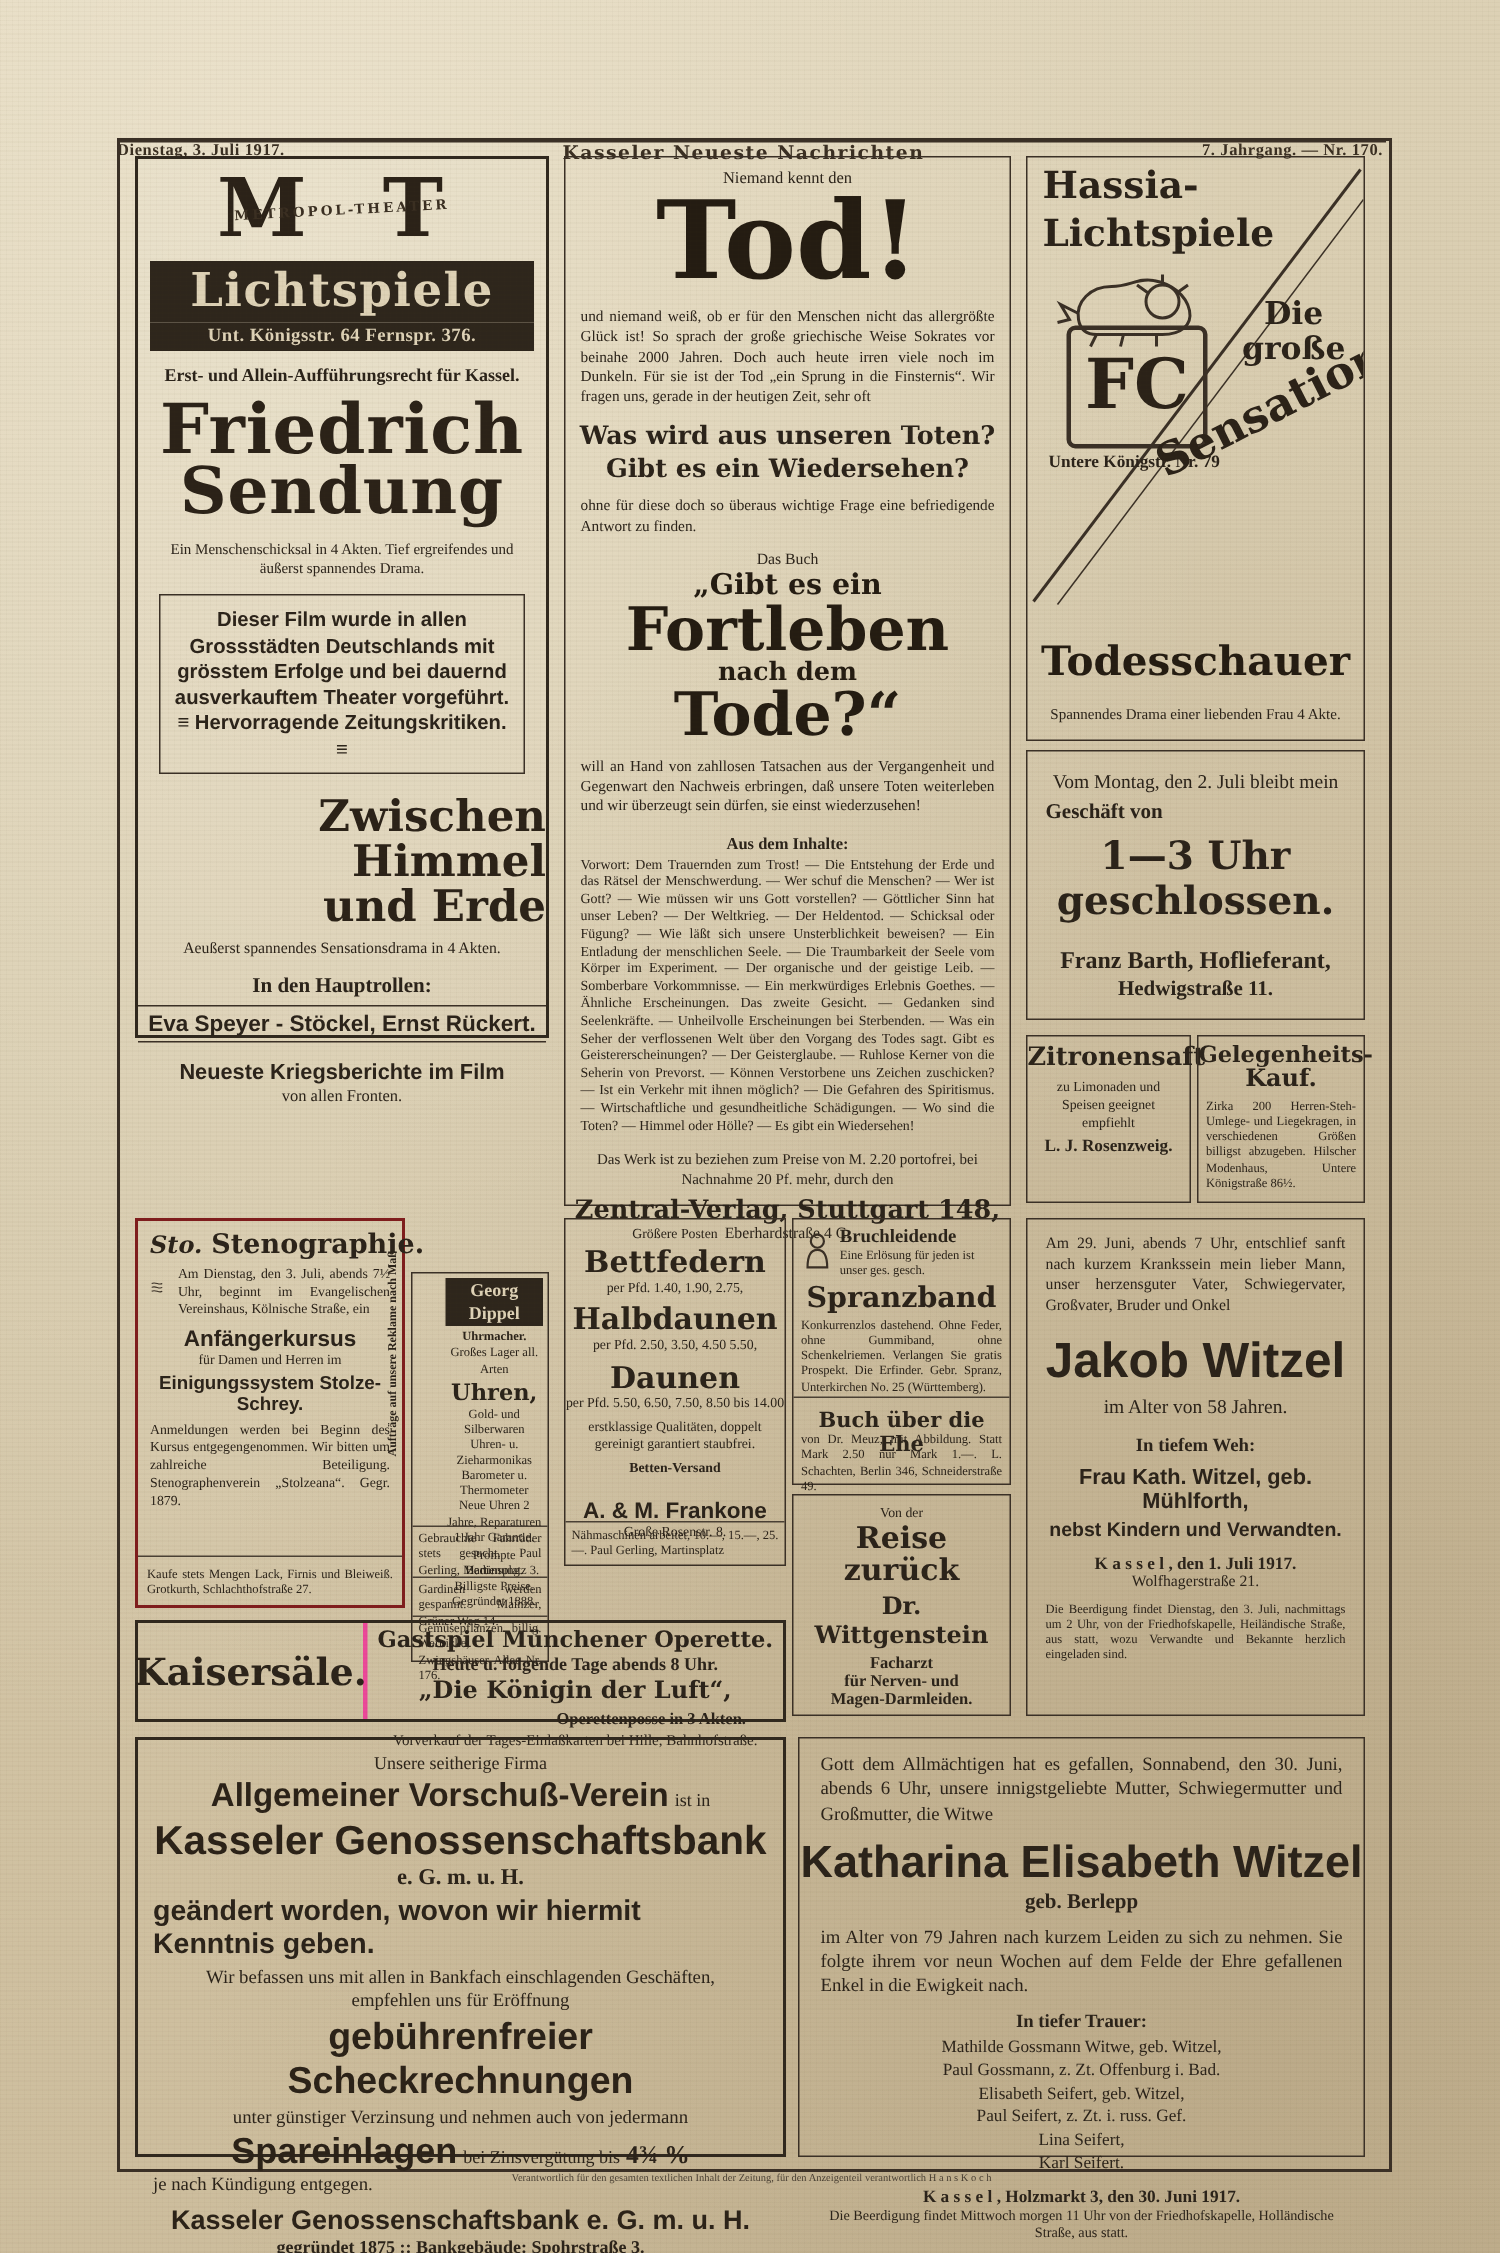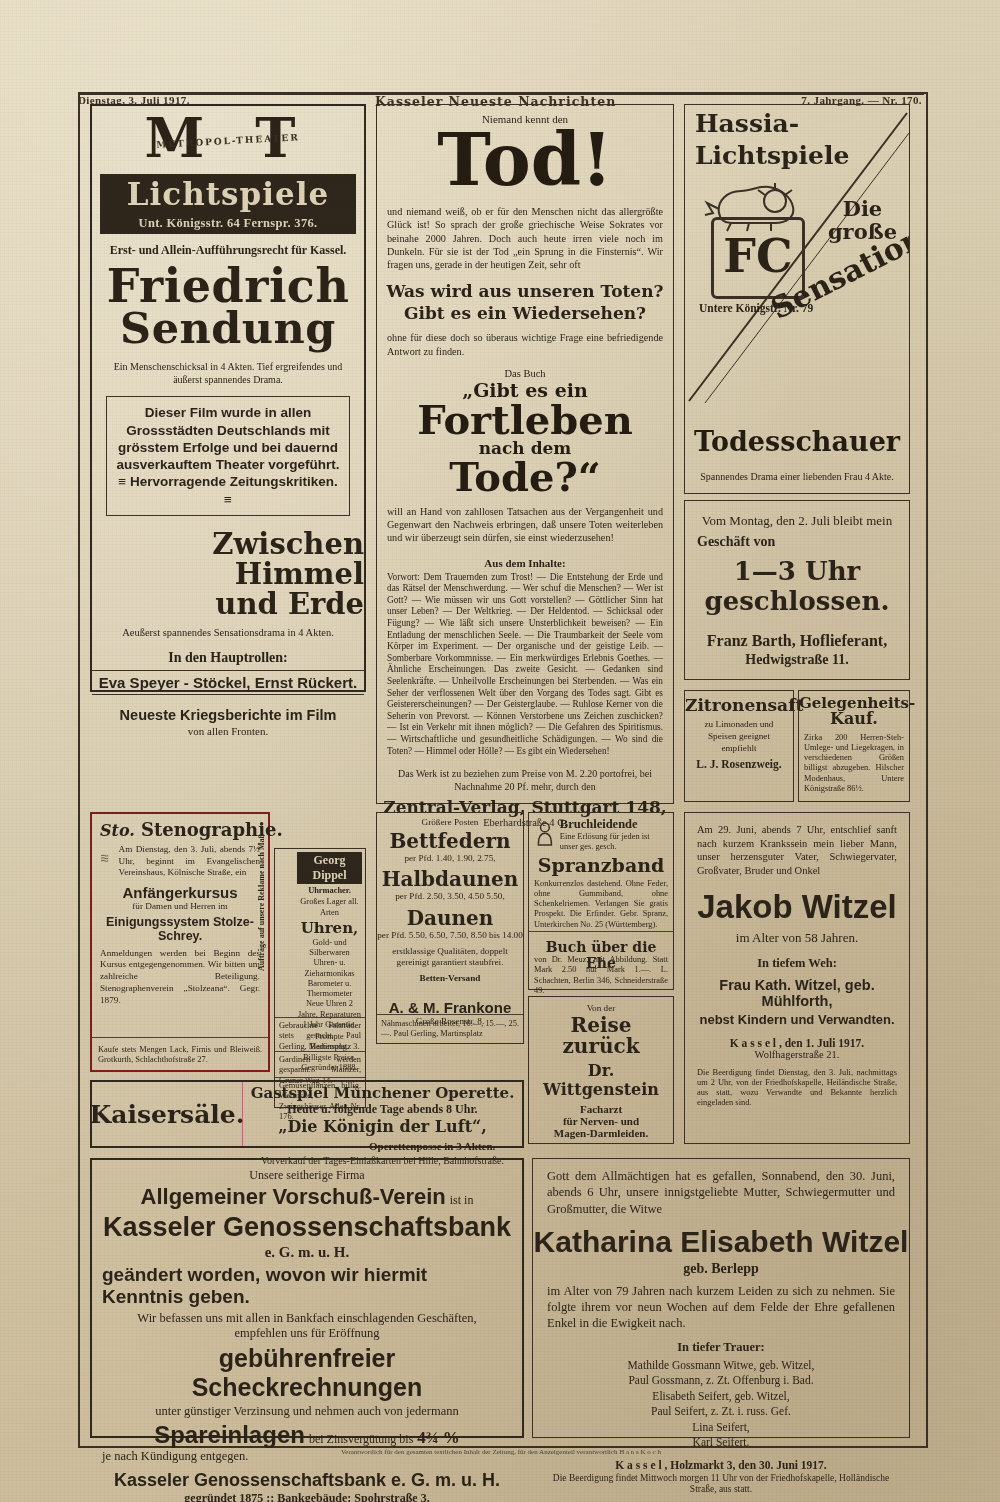--- a/index.html
+++ b/index.html
@@ -393,21 +393,21 @@
     <div class="c b" style="font-size:12.5px;margin-top:10px;">In tiefem Weh:</div>
     <div class="c b" style="font-size:14.5px;margin-top:6px;font-family:'Liberation Sans',sans-serif;">Frau Kath. Witzel, geb. Mühlforth,</div>
     <div class="c b" style="font-size:13px;margin-top:3px;font-family:'Liberation Sans',sans-serif;">nebst Kindern und Verwandten.</div>
     <div class="c b" style="font-size:11.5px;margin-top:10px;">K a s s e l , den 1. Juli 1917.</div>
     <div class="c" style="font-size:10.5px;">Wolfhagerstraße 21.</div>
     <div class="smaller" style="margin:8px 12px 0;text-align:justify;">Die Beerdigung findet Dienstag, den 3. Juli, nachmittags um 2 Uhr, von der Friedhofskapelle, Heiländische Straße, aus statt, wozu Verwandte und Bekannte herzlich eingeladen sind.</div>
   </div>
 
   <div class="ad" id="kaiser">
     <div style="display:flex;height:100%;">
-      <div style="width:150px;display:flex;align-items:center;justify-content:center;border-right:1px solid #ec4899;">
+      <div style="width:150px;display:flex;align-items:center;justify-content:center;border-right:3px solid #ec4899;">
         <span class="fr b" style="font-size:25px;">Kaisersäle.</span>
       </div>
       <div style="flex:1;padding:2px 6px;">
         <div class="c b fr" style="font-size:15px;">Gastspiel Münchener Operette.</div>
         <div class="c b" style="font-size:12px;">Heute u. folgende Tage abends 8 Uhr.</div>
         <div class="c b fr" style="font-size:16px;">„Die Königin der Luft“,</div>
         <div class="c b" style="font-size:11px;display:inline-block;margin-left:120px;">Operettenposse in 3 Akten.</div>
         <div class="c" style="font-size:10px;margin-top:1px;">Vorverkauf der Tages-Einlaßkarten bei Hille, Bahnhofstraße.</div>
       </div>
     </div>

